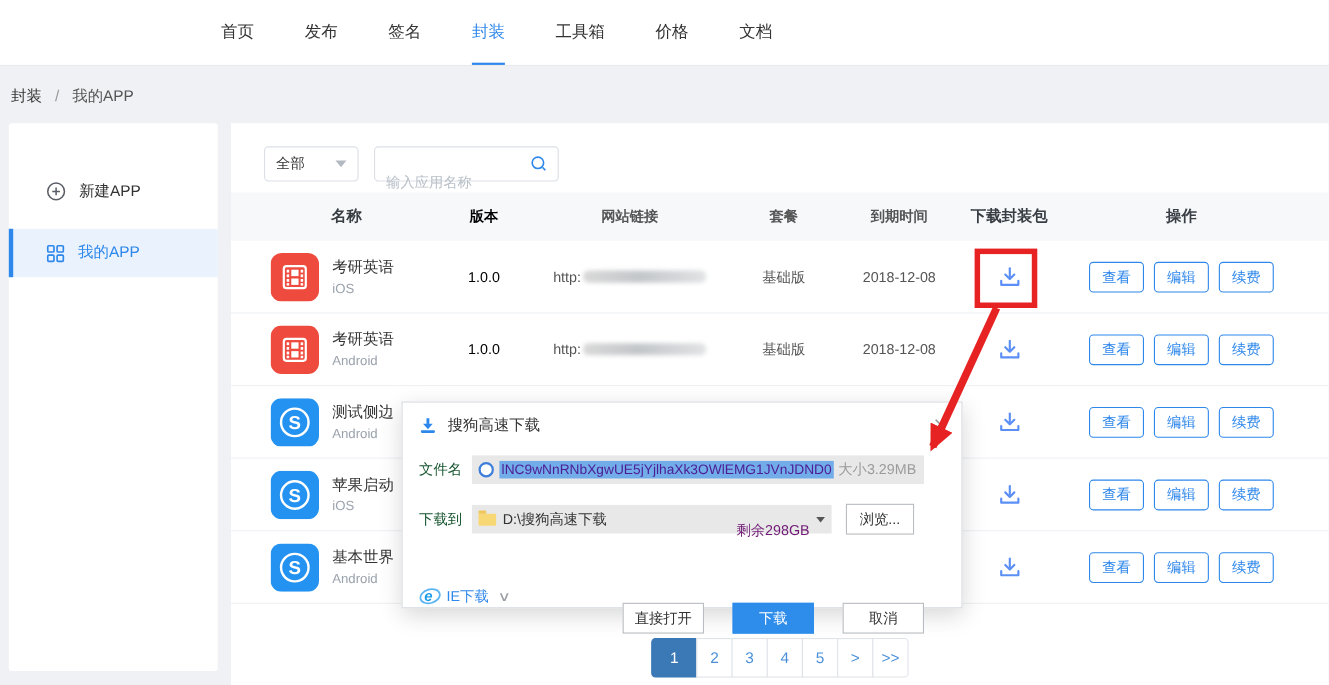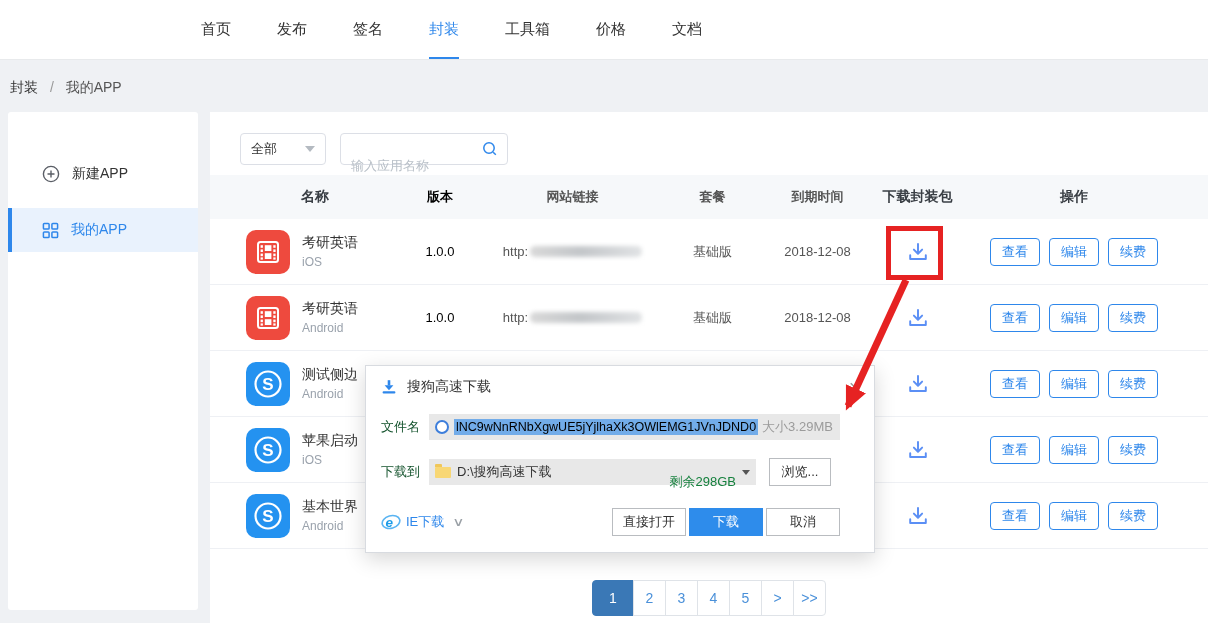--- a/index.html
+++ b/index.html
@@ -78,36 +78,36 @@
   
   .dialog { position:absolute; left:365px; top:365px; width:510px; height:188px; background:#fff;
     border:1px solid #d8dbe0; box-shadow:0 6px 20px rgba(0,0,0,.16); z-index:40; }
   .dtitle { display:flex; align-items:center; gap:10px; padding:12px 13px 0 15px; font-size:14px; color:#333; }
   .dclose { margin-left:auto; color:#999; font-size:21px; line-height:18px; font-weight:300; cursor:pointer; }
   .drow { display:flex; align-items:center; margin:18px 34px 0 15px; }
   .dlabel { width:48px; font-size:13px; color:#14532d; flex:none; }
   .dfield { height:26px; background:#e8e8e8; display:flex; align-items:center; padding:0 6px; font-size:13px; }
   .fname { flex:1; min-width:0; }
   .ficon { width:14px; height:14px; flex:none; border-radius:50%; border:2px solid #3d7edb; background:#fff; margin-right:5px; }
-  .fsel { background:#72ace9; color:#000000; white-space:nowrap; overflow:hidden; padding:1px 2px; font-size:12.5px; }
+  .fsel { background:#72ace9; color:#4c1d95; white-space:nowrap; overflow:hidden; padding:1px 2px; font-size:12.5px; }
   .fsize { color:#9b9b9b; margin-left:4px; white-space:nowrap; }
   .fsave { width:327px; flex:none; }
   .folder { position:relative; width:16px; height:11px; background:#f8d775; border-radius:1px; flex:none; }
   .folder::before { content:""; position:absolute; top:-3px; left:0; width:7px; height:3px; background:#f0c75a; border-radius:1px 1px 0 0; }
   .fpath { margin-left:6px; color:#333; white-space:nowrap; }
-  .fspace { margin-left:auto; color:#15803d; white-space:nowrap;margin-top:20px; }
+  .fspace { margin-left:auto; color:#701a75; white-space:nowrap;margin-top:20px; }
   .scaret { width:0; height:0; border-left:4px solid transparent; border-right:4px solid transparent;
     border-top:5px solid #555; margin-left:6px; flex:none; }
   .dbtn { height:28px; background:#fff; border:1px solid #b9bcc0; font-size:13px; color:#333;
     cursor:pointer; font-family:inherit; }
   .browse { width:62px; margin-left:13px; flex:none; }
   .dfoot { display:flex; align-items:center; margin:22px 34px 0 15px; }
   .ie { display:flex; align-items:center; gap:5px; color:#2e87eb; font-size:13px; cursor:pointer; }
   .chev { color:#9aa0a6; font-size:12px; margin-left:5px; transform:scaleX(1.4); }
-  .dbtns { margin-left:auto; display:flex; gap:3px; }
+  .dbtns { margin-left:auto; display:flex; gap:26px;margin-top:40px; }
   .dbtns .dbtn { width:74px; }
   .dbtn.primary { background:#2e8ceb; border-color:#2e8ceb; color:#fff; }
 </style>
 </head>
 <body>
 
 <div class="page">
 
   <header class="topnav">
     <a class="nav-item">首页</a>

